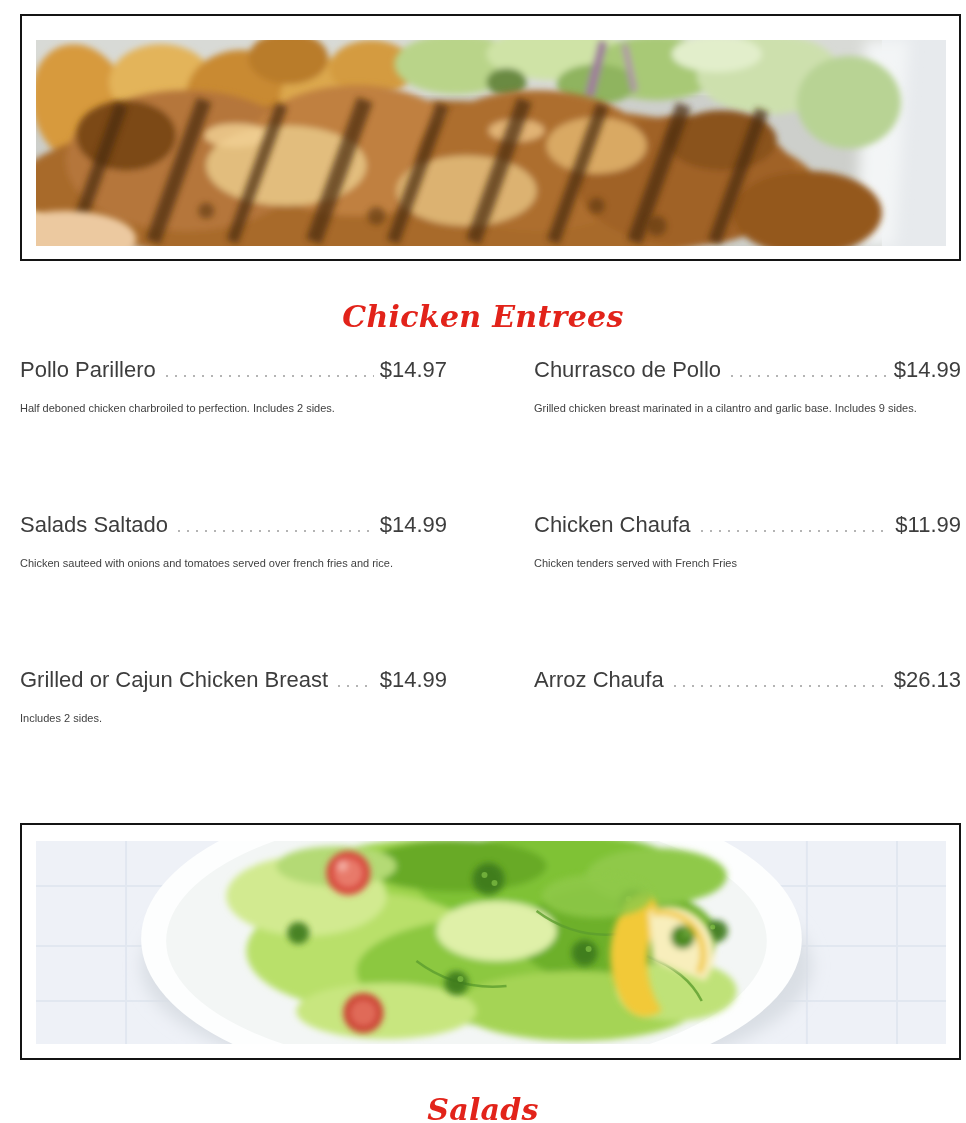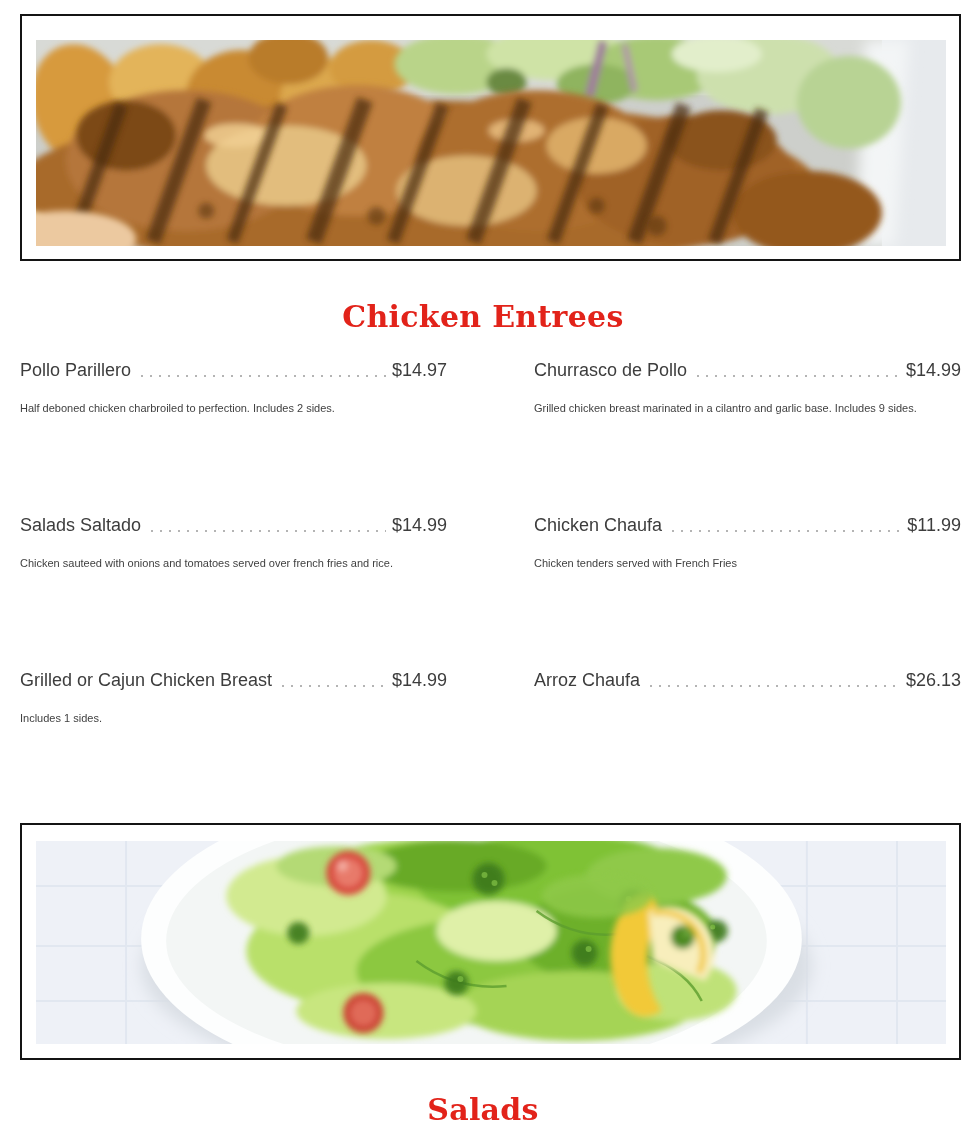--- a/index.html
+++ b/index.html
@@ -5,28 +5,28 @@
   html,body{margin:0;padding:0;background:#ffffff;}
   body{width:966px;height:1123px;overflow:hidden;font-family:"Liberation Sans",sans-serif;}
   .page{position:relative;width:966px;height:1123px;background:#fff;}
 
   .photo-frame{box-sizing:border-box;width:941px;margin-left:20px;border:2px solid #141414;background:#fff;}
   .frame-top{margin-top:14px;height:247px;padding:24px 13px 13px 14px;}
   .frame-bottom{height:237px;padding:16px 13px 14px 14px;}
   .photo-frame svg{display:block;width:100%;height:100%;}
 
   .section-heading{font-family:"DejaVu Serif",serif;font-weight:bold;font-size:30px;line-height:34px;
-    text-align:center;color:#e2231a;margin:0;letter-spacing:.3px;}
+    text-align:center;color:#e2231a;margin:0;letter-spacing:.3px;font-style:italic;}
   .heading-entrees{margin-top:39px;}
   .heading-salads{margin-top:33px;}
 
   .menu-grid{width:941px;margin:24px 0 0 20px;display:grid;grid-template-columns:1fr 1fr;
     column-gap:87px;grid-auto-rows:155px;}
   .menu-item{overflow:visible;}
-  .item-line{display:flex;align-items:flex-end;font-size:18px;line-height:24px;color:#3d3d3d;}
+  .item-line{display:flex;align-items:flex-end;font-size:22px;line-height:24px;color:#3d3d3d;}
   .item-name{white-space:nowrap;}
   .leader{flex:1 1 auto;height:2px;margin:0 6px 5px 10px;
     background:repeating-linear-gradient(90deg,#b4b4b4 0 2.4px,transparent 2.4px 9px);}
   .item-price{white-space:nowrap;}
   .item-desc{margin:14px 0 0;font-size:11px;line-height:24px;color:#3f3f3f;}
 </style>
 </head>
 <body>
 
 <div class="page">
@@ -148,21 +148,21 @@
       </div>
       <p class="item-desc">Chicken tenders served with French Fries</p>
     </div>
 
     <div class="menu-item">
       <div class="item-line">
         <span class="item-name">Grilled or Cajun Chicken Breast</span>
         <span class="leader"></span>
         <span class="item-price">$14.99</span>
       </div>
-      <p class="item-desc">Includes 1 sides.</p>
+      <p class="item-desc">Includes 2 sides.</p>
     </div>
 
     <div class="menu-item">
       <div class="item-line">
         <span class="item-name">Arroz Chaufa</span>
         <span class="leader"></span>
         <span class="item-price">$26.13</span>
       </div>
     </div>
 

